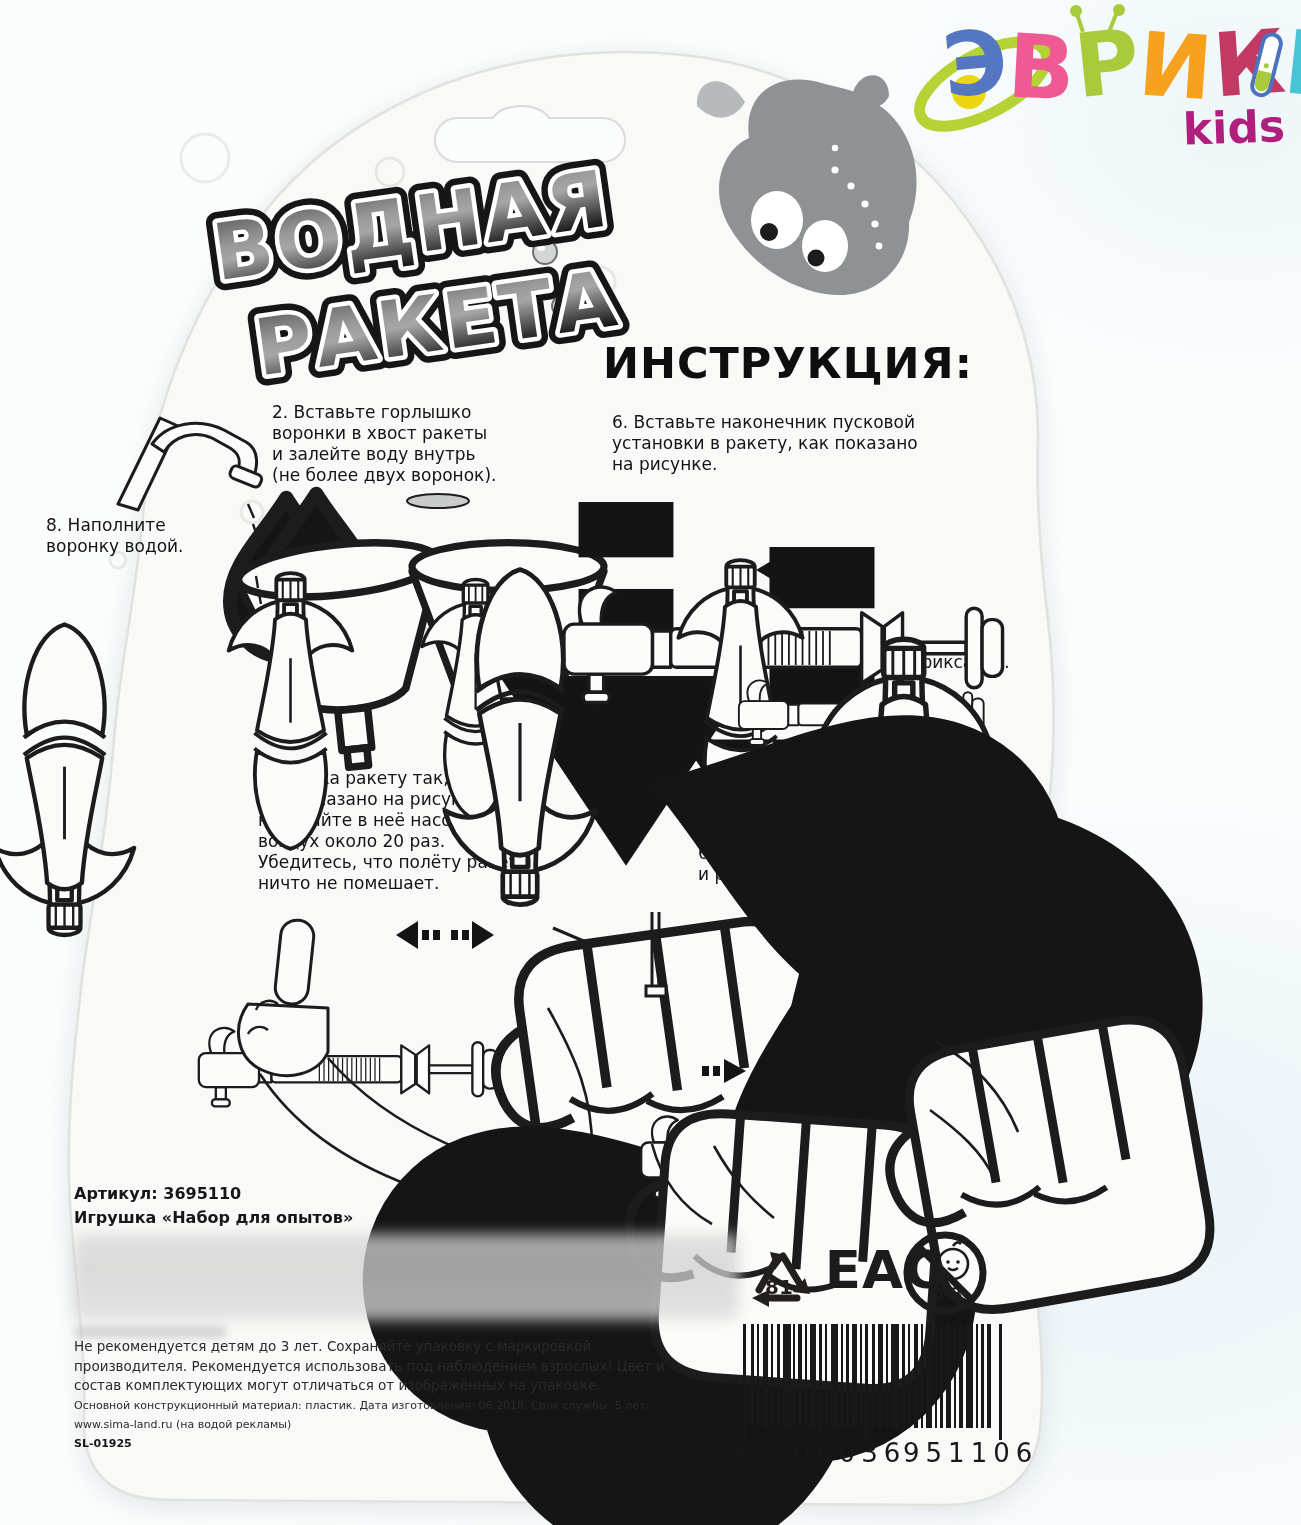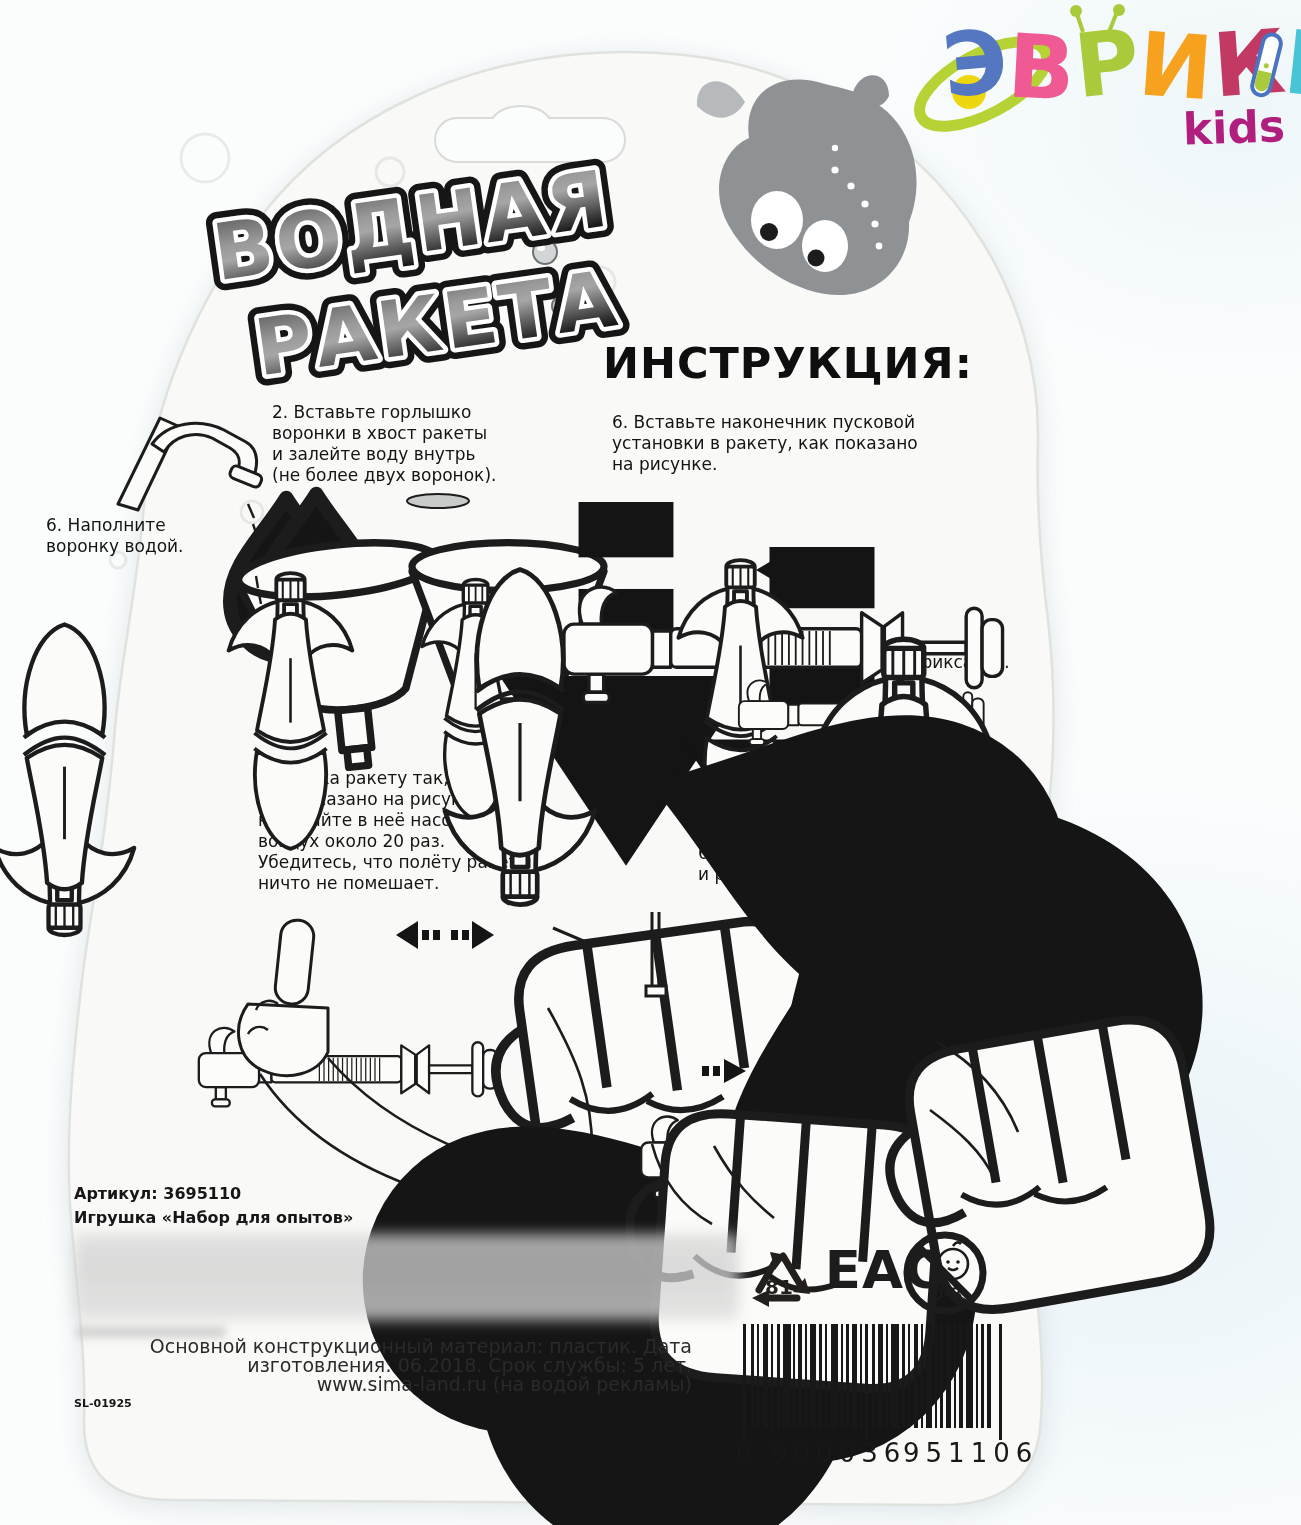--- a/index.html
+++ b/index.html
@@ -9,21 +9,21 @@
     background:
       radial-gradient(900px 700px at 88% 78%, #e9f3f8 0%, rgba(233,243,248,0) 60%),
       radial-gradient(700px 500px at 95% 8%, #eef6f9 0%, rgba(238,246,249,0) 55%),
       #fbfdfd;
   }
   .abs{position:absolute;}
   svg{overflow:visible;}
   .step{font-weight:normal;font-size:17px;line-height:1.23;color:#141414;white-space:pre-line;}
   .heading{font-size:43px;font-weight:bold;color:#0e0e0e;letter-spacing:1px;margin-left:31px;}
   .small{font-size:13.5px;color:#2a2a2a;line-height:1.45;}
-  .small-line{font-size:19px;color:#2a2a2a;line-height:19px;text-align:right;}
+  .small-line{font-size:11px;color:#2a2a2a;line-height:19px;}
   .small-b{font-weight:bold;font-size:16px;color:#161616;line-height:24px;}
   .code-b{font-weight:bold;font-size:11px;color:#161616;line-height:19px;}
   .blurblock{background:linear-gradient(180deg,#d8d8d8 0%,#cfcfcf 40%,#dcdcdc 100%);
     filter:blur(7px);border-radius:6px;opacity:.75;}
   .blurstrip{background:#c9c9c9;filter:blur(4px);border-radius:4px;opacity:.8;}
   .logo{width:380px;height:160px;}
   .logo-letters{position:absolute;left:28px;top:14px;white-space:nowrap;}
   .logo-letters span{display:inline-block;font-size:88px;font-weight:bold;line-height:1;}
   .kids{position:absolute;font-size:44px;font-weight:bold;transform:rotate(-2deg);}
   .eac{font-weight:bold;font-size:52px;color:#1c1c1c;transform:scaleX(1.02);letter-spacing:1px;}
@@ -169,21 +169,21 @@
   <svg class="abs" style="left:190px;top:140px" width="520" height="290">
     <g transform="rotate(-8 260 140)" font-family="DejaVu Sans" font-weight="bold" font-size="78" letter-spacing="3">
       <text x="30" y="108" stroke="#161616" stroke-width="22" stroke-linejoin="round" fill="none">ВОДНАЯ</text>
       <text x="30" y="108" stroke="#ffffff" stroke-width="9" stroke-linejoin="round" paint-order="stroke" fill="url(#tg)">ВОДНАЯ</text>
       <text x="58" y="208" stroke="#161616" stroke-width="22" stroke-linejoin="round" fill="none">РАКЕТА</text>
       <text x="58" y="208" stroke="#ffffff" stroke-width="9" stroke-linejoin="round" paint-order="stroke" fill="url(#tg)">РАКЕТА</text>
     </g>
   </svg>
 
   <div class="abs heading" style="left:572px;top:338px">ИНСТРУКЦИЯ:</div>
-  <div class="abs step" style="left:46px;top:515px;width:230px">6. Наполните
+  <div class="abs step" style="left:46px;top:515px;width:230px">8. Наполните
 воронку водой.</div>
   <div class="abs step" style="left:272px;top:402px;width:330px">2. Вставьте горлышко
 воронки в хвост ракеты
 и залейте воду внутрь
 (не более двух воронок).</div>
   <div class="abs step" style="left:612px;top:412px;width:390px">6. Вставьте наконечник пусковой
 установки в ракету, как показано
 на рисунке.</div>
   <div class="abs step" style="left:795px;top:652px;width:260px">4. Задвиньте фиксатор.</div>
   <div class="abs step" style="left:258px;top:768px;width:340px">5. Держа ракету так,
@@ -289,20 +289,21 @@
       <use href="#sym-fist" transform="translate(300,290) rotate(-10) scale(0.75)"></use>
       <path d="M385,310 C420,330 450,360 466,400 M378,378 C408,400 430,420 442,446" fill="none" stroke="#1c1c1c" stroke-width="2.6"></path>
     </g>
   </svg>
 
   <div class="abs small-b" style="left:74px;top:1182px">Артикул: 3695110</div>
   <div class="abs small-b" style="left:74px;top:1206px">Игрушка «Набор для опытов»</div>
   <div class="abs blurblock" style="left:74px;top:1234px;width:665px;height:86px"></div>
   <div class="abs blurstrip" style="left:76px;top:1326px;width:150px;height:12px"></div>
   <div class="abs" style="left:74px;top:1337px;width:618px">
+    <div class="small">Не рекомендуется детям до 3 лет. Сохраняйте упаковку с маркировкой производителя. Рекомендуется использовать под наблюдением взрослых! Цвет и состав комплектующих могут отличаться от изображённых на упаковке.</div>
     <div class="small-line">Основной конструкционный материал: пластик. Дата изготовления: 06.2018. Срок службы: 5 лет.</div>
     <div class="small-line">www.sima-land.ru (на водой рекламы)</div>
     <div class="code-b">SL-01925</div>
   </div>
 
   <svg class="abs" style="left:737px;top:1230px" width="84" height="84">
     <g stroke="#231f1c" stroke-width="7" fill="none" stroke-linecap="round">
       <path d="M22,60 L38,32"></path>
         <path d="M46,26 L64,56"></path>
         <path d="M60,68 L28,68"></path>

